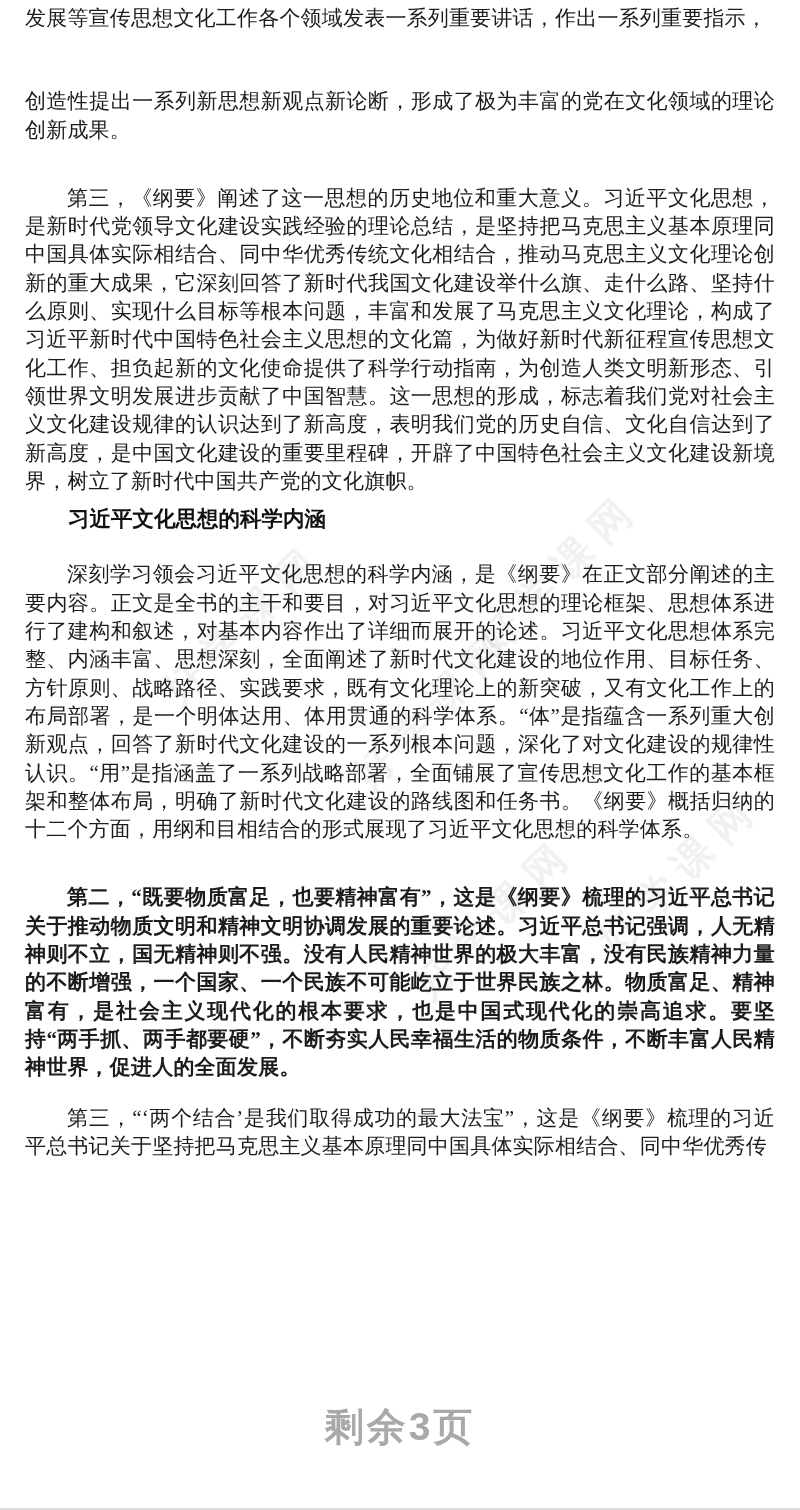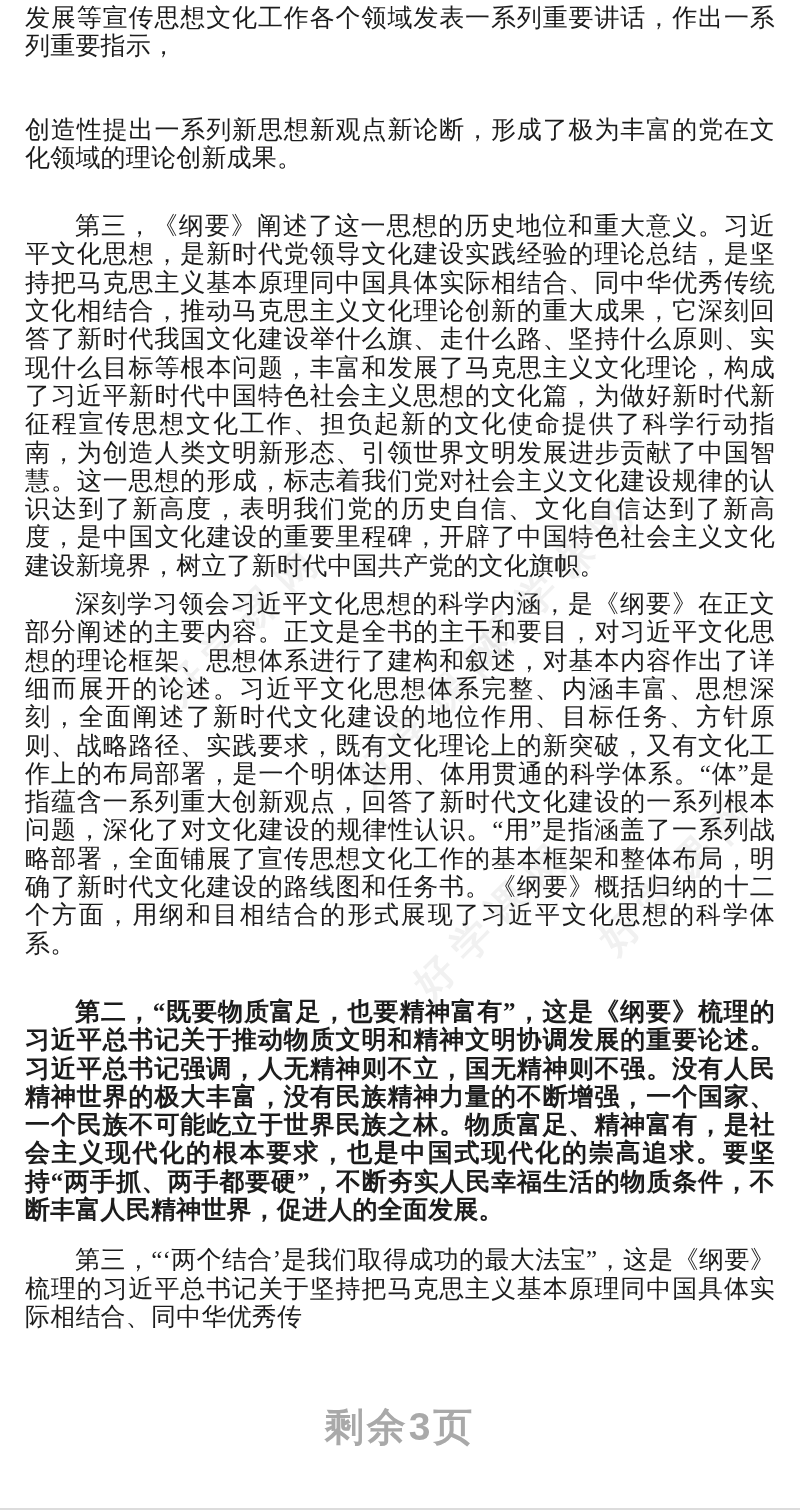--- a/index.html
+++ b/index.html
@@ -16,21 +16,21 @@
     color: #1c1c1c;
   }
   .page {
     position: relative;
     width: 750px;
     padding: 4px 25px 0 25px;
     z-index: 2;
   }
   .para {
     margin: 0;
-    font-size: 25px;
+    font-size: 21px;
     line-height: 28.3px;
     text-align: justify;
     letter-spacing: 0.2px;
     color: #1c1c1c;
   }
   .indent { text-indent: 2em; }
   .p0 { margin-bottom: 55px; }
   .p1 { margin-bottom: 40px; }
   .p2 { margin-bottom: 10px; }
   .p3 { margin-bottom: 40px; }
@@ -103,20 +103,21 @@
   <span class="watermark wm2">好学课网</span>
   <span class="watermark wm3">好学课网</span>
   <span class="watermark wm4">好学课网</span>
   <span class="watermark wm5">好学课网</span>
 </div>
 
 <div class="page">
   <p class="para p0">发展等宣传思想文化工作各个领域发表一系列重要讲话，作出一系列重要指示，</p>
   <p class="para p1">创造性提出一系列新思想新观点新论断，形成了极为丰富的党在文化领域的理论创新成果。</p>
   <p class="para indent p2">第三，《纲要》阐述了这一思想的历史地位和重大意义。习近平文化思想，是新时代党领导文化建设实践经验的理论总结，是坚持把马克思主义基本原理同中国具体实际相结合、同中华优秀传统文化相结合，推动马克思主义文化理论创新的重大成果，它深刻回答了新时代我国文化建设举什么旗、走什么路、坚持什么原则、实现什么目标等根本问题，丰富和发展了马克思主义文化理论，构成了习近平新时代中国特色社会主义思想的文化篇，为做好新时代新征程宣传思想文化工作、担负起新的文化使命提供了科学行动指南，为创造人类文明新形态、引领世界文明发展进步贡献了中国智慧。这一思想的形成，标志着我们党对社会主义文化建设规律的认识达到了新高度，表明我们党的历史自信、文化自信达到了新高度，是中国文化建设的重要里程碑，开辟了中国特色社会主义文化建设新境界，树立了新时代中国共产党的文化旗帜。</p>
+  <h3 class="section-heading">习近平文化思想的科学内涵</h3>
   <p class="para indent p3">深刻学习领会习近平文化思想的科学内涵，是《纲要》在正文部分阐述的主要内容。正文是全书的主干和要目，对习近平文化思想的理论框架、思想体系进行了建构和叙述，对基本内容作出了详细而展开的论述。习近平文化思想体系完整、内涵丰富、思想深刻，全面阐述了新时代文化建设的地位作用、目标任务、方针原则、战略路径、实践要求，既有文化理论上的新突破，又有文化工作上的布局部署，是一个明体达用、体用贯通的科学体系。“体”是指蕴含一系列重大创新观点，回答了新时代文化建设的一系列根本问题，深化了对文化建设的规律性认识。“用”是指涵盖了一系列战略部署，全面铺展了宣传思想文化工作的基本框架和整体布局，明确了新时代文化建设的路线图和任务书。《纲要》概括归纳的十二个方面，用纲和目相结合的形式展现了习近平文化思想的科学体系。</p>
   <p class="para indent p5">第二，“既要物质富足，也要精神富有”，这是《纲要》梳理的习近平总书记关于推动物质文明和精神文明协调发展的重要论述。习近平总书记强调，人无精神则不立，国无精神则不强。没有人民精神世界的极大丰富，没有民族精神力量的不断增强，一个国家、一个民族不可能屹立于世界民族之林。物质富足、精神富有，是社会主义现代化的根本要求，也是中国式现代化的崇高追求。要坚持“两手抓、两手都要硬”，不断夯实人民幸福生活的物质条件，不断丰富人民精神世界，促进人的全面发展。</p>
   <p class="para indent p6">第三，“‘两个结合’是我们取得成功的最大法宝”，这是《纲要》梳理的习近平总书记关于坚持把马克思主义基本原理同中国具体实际相结合、同中华优秀传</p>
 </div>
 
 <div class="footer-banner">
   <span>剩余3页</span>
 </div>
 
 <div class="bottom-edge-line"></div>

